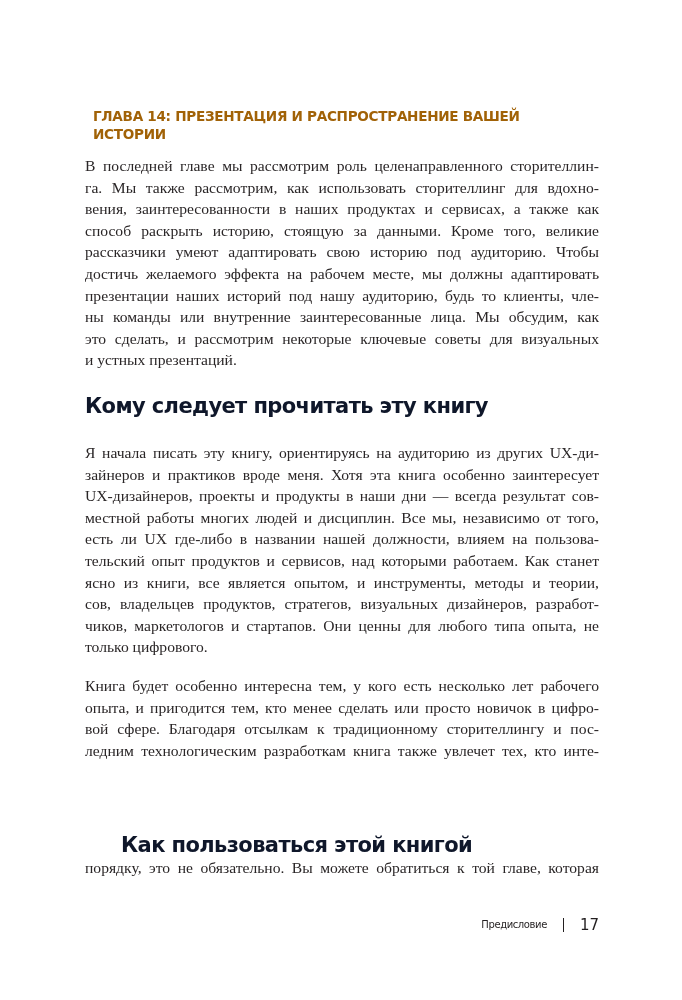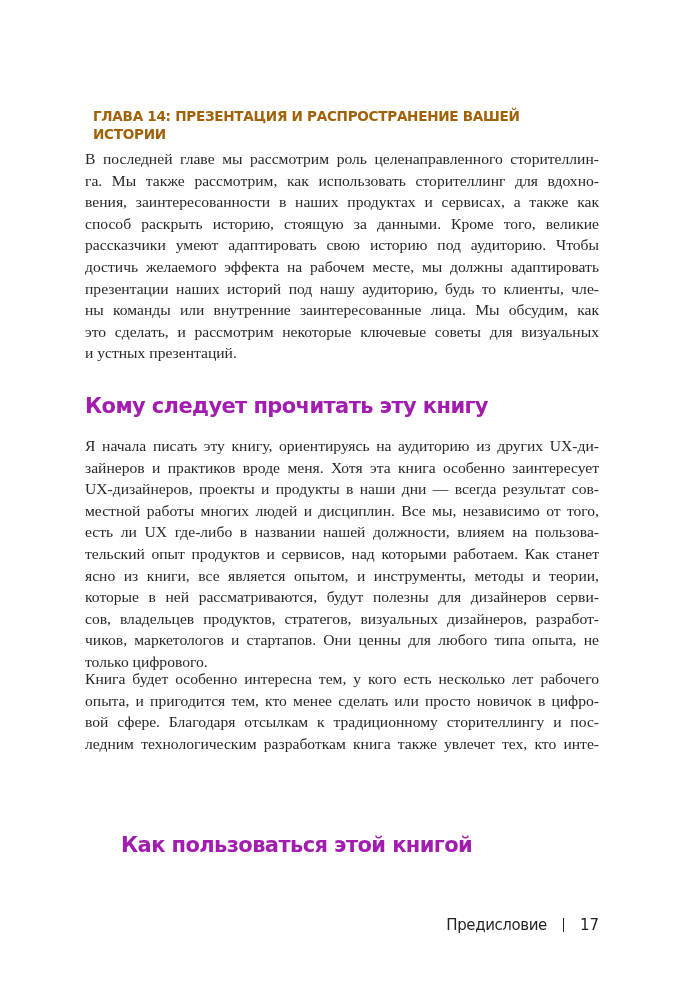--- a/index.html
+++ b/index.html
@@ -44,21 +44,21 @@
     .para-1 { position: absolute; top: 148px; left: 0; width: 514px; }
     .section-heading {
       position: absolute;
       left: 0;
       font-family: "DejaVu Sans", sans-serif;
       font-weight: bold;
       font-size: 21px;
       line-height: 26px;
       letter-spacing: -0.6px;
       margin: 0;
-      color: #a21caf;
+      color: #0f172a;
     }
     .sh-1 { top: 393px; }
     .para-2 { position: absolute; top: 435px; left: 0; width: 514px; }
     .para-3 { position: absolute; top: 668px; left: 0; width: 514px; }
     .sh-2 { top: 832px; margin-left: 36px; }
     .para-4 { position: absolute; top: 850px; left: 0; width: 514px; }
     .line {
       display: block;
       text-align: justify;
       text-align-last: justify;
@@ -67,38 +67,39 @@
     }
     .line.last {
       text-align-last: left;
     }
     .line-inner {
       display: inline-block;
       width: 514px;
       white-space: normal;
       text-align: justify;
       text-align-last: justify;
+      margin-top: 7px;
     }
     .line.last .line-inner {
       text-align-last: left;
     }
     .footer {
       position: absolute;
       top: 917px;
       right: 83px;
       font-family: "DejaVu Sans", sans-serif;
       font-size: 12px;
       line-height: 16px;
       color: #231f20;
       display: flex;
       align-items: center;
     }
     .footer .section-name {
       letter-spacing: -0.4px;
-      font-size: 15px;
+      font-size: 10px;
     }
     .footer .sep {
       display: inline-block;
       width: 1px;
       height: 14px;
       background: #231f20;
       margin: 0 16px 0 16px;
     }
     .footer .page-num {
       font-size: 15px;
@@ -130,36 +131,36 @@
   <h2 class="section-heading sh-1">Кому следует прочитать эту книгу</h2>
 
   <div class="body-text para-2">
     <span class="line"><span class="line-inner">Я начала писать эту книгу, ориентируясь на аудиторию из других UX-ди-</span></span>
     <span class="line"><span class="line-inner">зайнеров и практиков вроде меня. Хотя эта книга особенно заинтересует</span></span>
     <span class="line"><span class="line-inner">UX-дизайнеров, проекты и продукты в наши дни — всегда результат сов-</span></span>
     <span class="line"><span class="line-inner">местной работы многих людей и дисциплин. Все мы, независимо от того,</span></span>
     <span class="line"><span class="line-inner">есть ли UX где-либо в названии нашей должности, влияем на пользова-</span></span>
     <span class="line"><span class="line-inner">тельский опыт продуктов и сервисов, над которыми работаем. Как станет</span></span>
     <span class="line"><span class="line-inner">ясно из книги, все является опытом, и инструменты, методы и теории,</span></span>
-    <span class="line"><span class="line-inner">которые в ней рассматриваются, будут полезны для дизайнеров серви-</span></span>
     <span class="line"><span class="line-inner">сов, владельцев продуктов, стратегов, визуальных дизайнеров, разработ-</span></span>
     <span class="line"><span class="line-inner">чиков, маркетологов и стартапов. Они ценны для любого типа опыта, не</span></span>
     <span class="line last"><span class="line-inner">только цифрового.</span></span>
   </div>
 
   <div class="body-text para-3">
     <span class="line"><span class="line-inner">Книга будет особенно интересна тем, у кого есть несколько лет рабочего</span></span>
     <span class="line"><span class="line-inner">опыта, и пригодится тем, кто менее сделать или просто новичок в цифро-</span></span>
     <span class="line"><span class="line-inner">вой сфере. Благодаря отсылкам к традиционному сторителлингу и пос-</span></span>
     <span class="line"><span class="line-inner">ледним технологическим разработкам книга также увлечет тех, кто инте-</span></span>
   </div>
 
   <h2 class="section-heading sh-2">Как пользоваться этой книгой</h2>
 
   <div class="body-text para-4">
+    <span class="line"><span class="line-inner">порядку, это не обязательно. Вы можете обратиться к той главе, которая</span></span>
   </div>
 
 </div>
 
 <div class="footer">
   <span class="section-name">Предисловие</span>
   <span class="sep"></span>
   <span class="page-num">17</span>
 </div>
 

